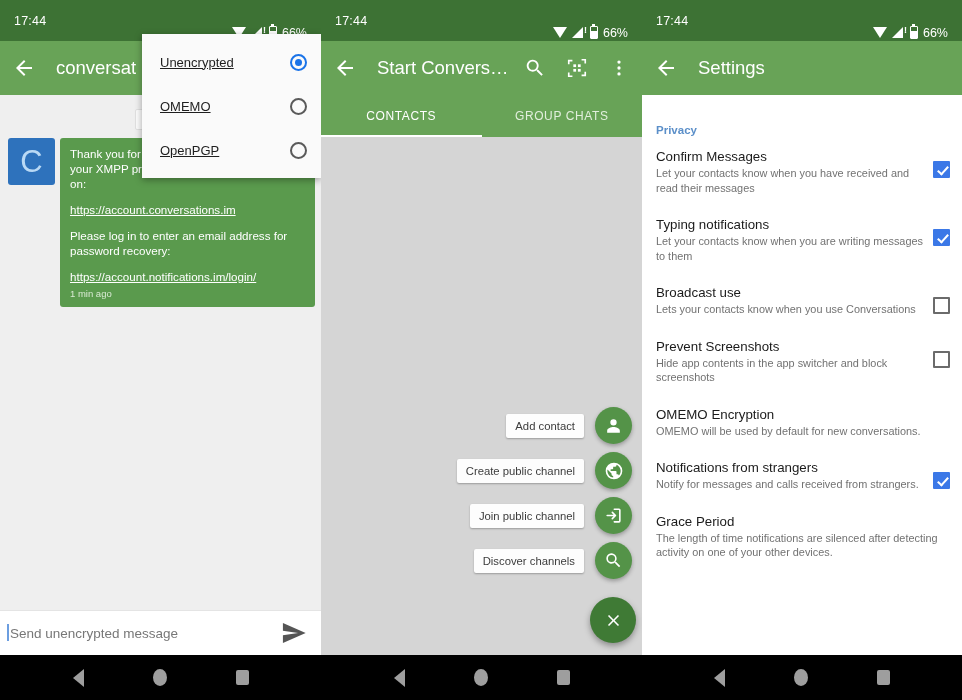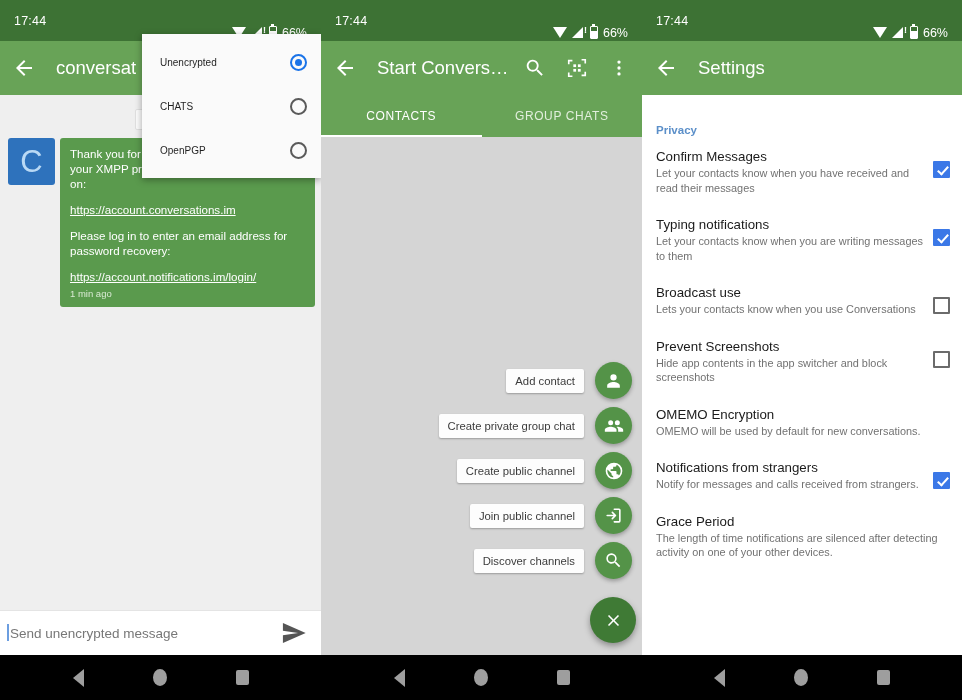--- a/index.html
+++ b/index.html
@@ -93,21 +93,21 @@
   .sendbtn { margin-left: auto; width: 30px; height: 28px; }
 
   
   .dropdown {
     position: absolute; top: 34px; left: 142px; width: 179px;
     background: #fafafa; box-shadow: 0 2px 7px rgba(0,0,0,.35); z-index: 10;
     padding: 6px 0;
   }
   .dd-item {
     display: flex; align-items: center; height: 44px; padding: 0 14px 0 18px;
-    font-size: 10px; color: #1f1f1f;
+    font-size: 13px; color: #1f1f1f; text-decoration: underline;
   }
   .radio {
     margin-left: auto; width: 17px; height: 17px; border-radius: 50%;
     border: 2px solid #5a5a5a; position: relative;
   }
   .radio.on { border-color: #1a73e8; }
   .radio.on:after {
     content: ""; position: absolute; left: 3px; top: 3px; width: 7px; height: 7px;
     border-radius: 50%; background: #1a73e8;
   }
@@ -215,21 +215,21 @@
           </svg>
       </span>
     </div>
 
     <div class="dropdown">
       <div class="dd-item">
         <span>Unencrypted</span>
         <span class="radio on"></span>
       </div>
       <div class="dd-item">
-        <span>CHATS</span>
+        <span>OMEMO</span>
         <span class="radio"></span>
       </div>
       <div class="dd-item">
         <span>OpenPGP</span>
         <span class="radio"></span>
       </div>
     </div>
 
     <div class="navbar">
       <span class="nv-back"></span>
@@ -295,28 +295,20 @@
 
         <div class="fab-row">
           <span class="fab-label">Add contact</span>
           <span class="fab-mini">
             <svg width="19" height="19" viewBox="0 0 24 24">
                 <path d="M12 12a4 4 0 1 0-4-4 4 4 0 0 0 4 4zm0 2c-3 0-8 1.5-8 4.5V21h16v-2.5c0-3-5-4.5-8-4.5z" fill="#fff"></path>
               </svg>
           </span>
         </div>
 
-        <div class="fab-row">
-          <span class="fab-label">Create private group chat</span>
-          <span class="fab-mini">
-            <svg width="20" height="20" viewBox="0 0 24 24">
-                <path d="M16 11a3 3 0 1 0-3-3 3 3 0 0 0 3 3zm-8 0a3 3 0 1 0-3-3 3 3 0 0 0 3 3zm0 2c-2.3 0-7 1.2-7 3.5V19h14v-2.5C15 14.2 10.3 13 8 13zm8 0c-.3 0-.6 0-1 .1 1.2.9 2 2 2 3.4V19h6v-2.5c0-2.3-4.7-3.5-7-3.5z" fill="#fff"></path>
-              </svg>
-          </span>
-        </div>
 
         <div class="fab-row">
           <span class="fab-label">Create public channel</span>
           <span class="fab-mini">
             <svg width="20" height="20" viewBox="0 0 24 24">
                 <path d="M12 2a10 10 0 1 0 10 10A10 10 0 0 0 12 2zm-1 17.9A8 8 0 0 1 4 12a8 8 0 0 1 .2-1.7L9 15v1a2 2 0 0 0 2 2zm6.9-2.5a2 2 0 0 0-1.9-1.4h-1v-3a1 1 0 0 0-1-1H8v-2h2a1 1 0 0 0 1-1V7h2a2 2 0 0 0 2-2v-.4a8 8 0 0 1 2.9 12.8z" fill="#fff"></path>
               </svg>
           </span>
         </div>
 

